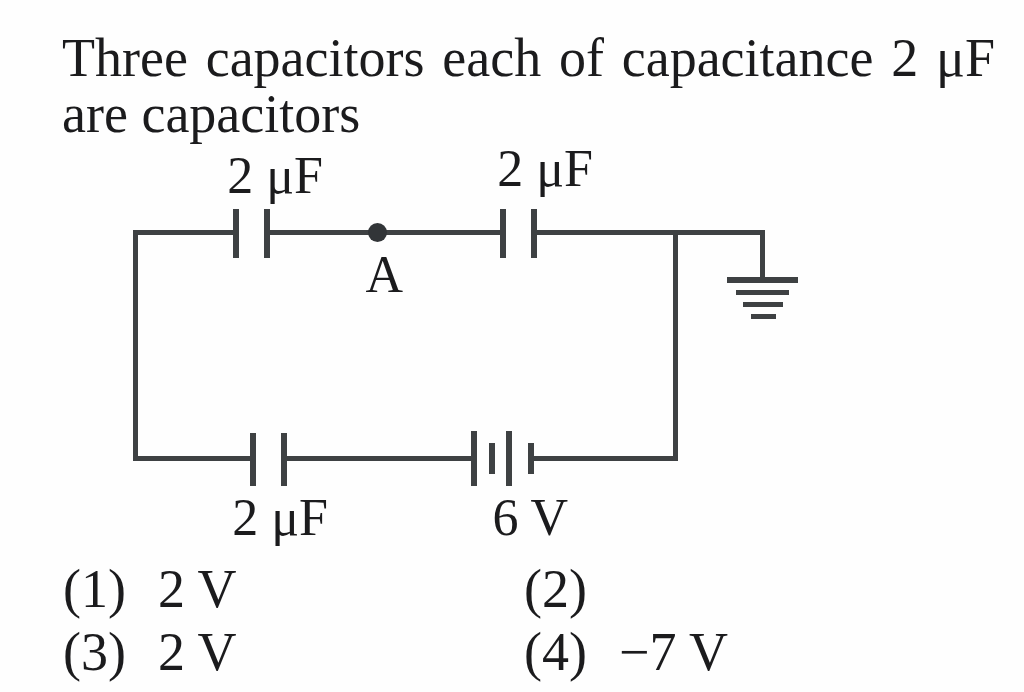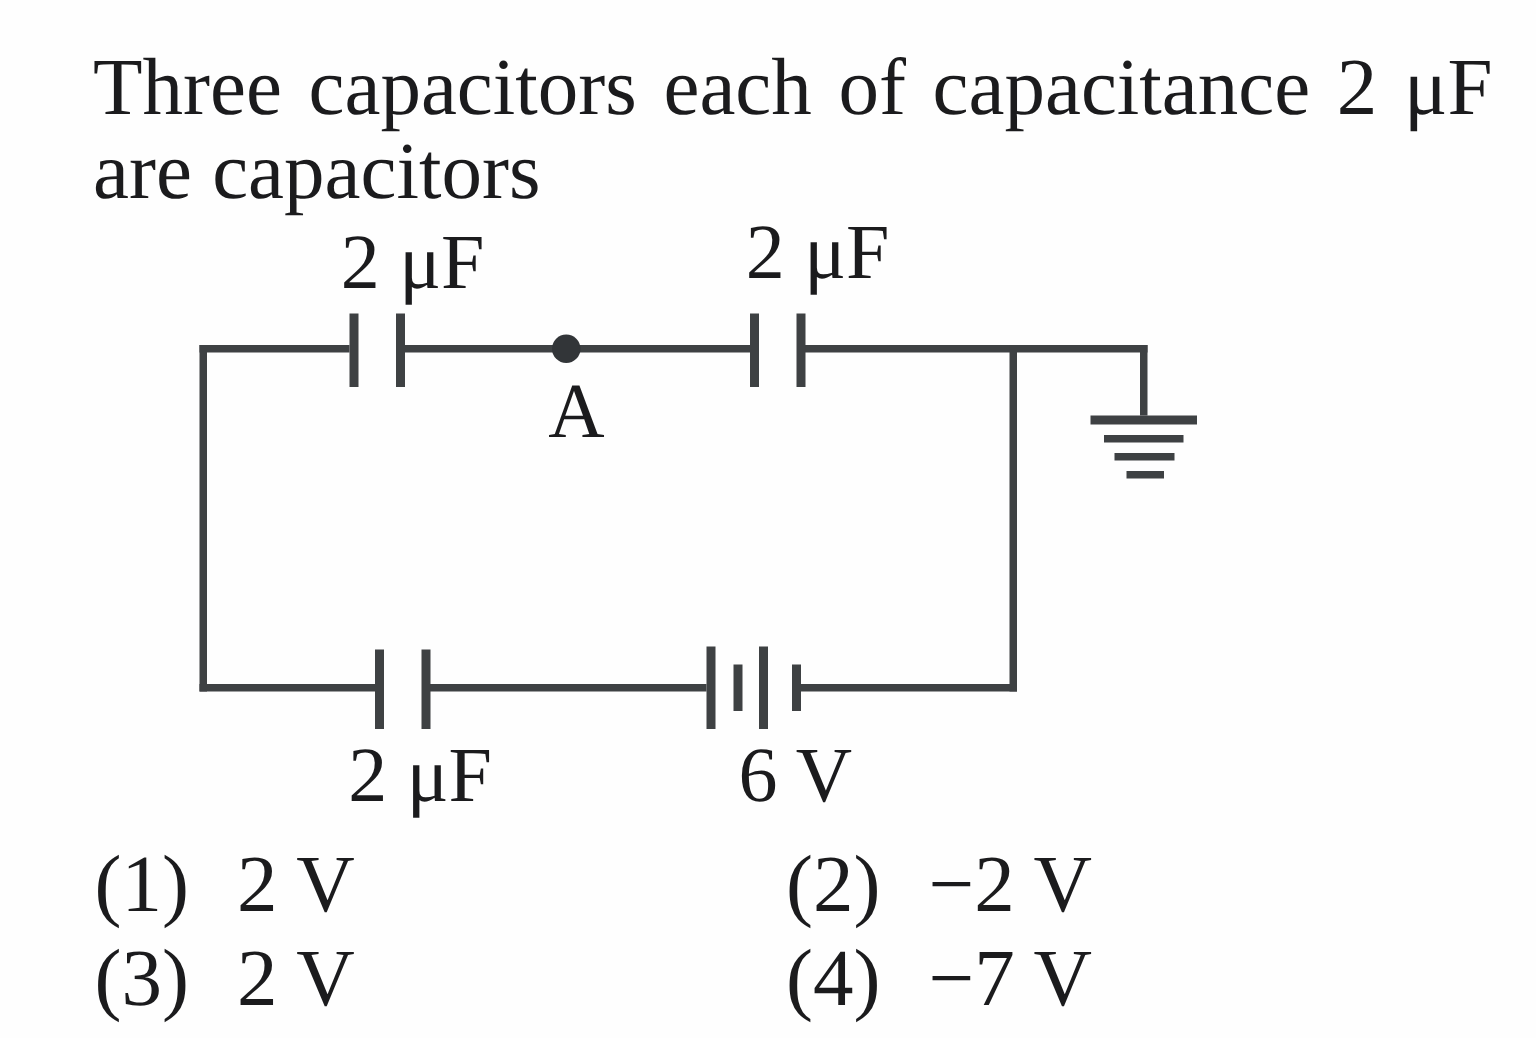--- a/index.html
+++ b/index.html
@@ -114,21 +114,20 @@
 
   </div>
 
   <div>
     <div class="option" style="left:63px;top:562px;">
       <span class="opt-num">(1)</span>
       <span>2 V</span>
     </div>
     <div class="option" style="left:524px;top:562px;">
       <span class="opt-num">(2)</span>
-      <span>−2 V</span>
     </div>
     <div class="option" style="left:63px;top:625px;">
       <span class="opt-num">(3)</span>
       <span>2 V</span>
     </div>
     <div class="option" style="left:524px;top:625px;">
       <span class="opt-num">(4)</span>
       <span>−7 V</span>
     </div>
   </div>

